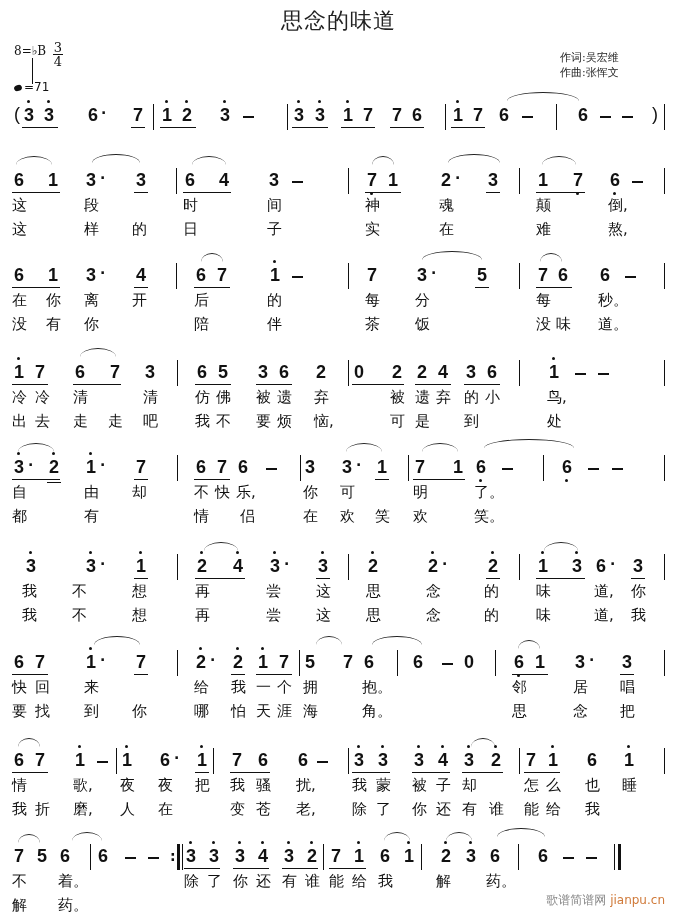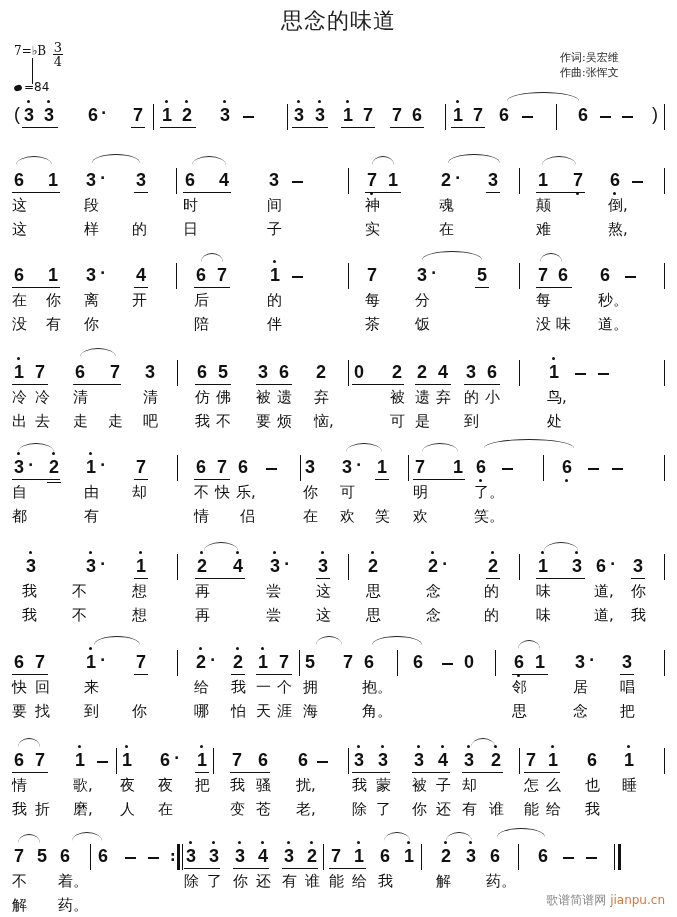--- a/index.html
+++ b/index.html
@@ -26,27 +26,27 @@
   .lyr { position:absolute; font-size:15px; line-height:18px; color:#111; }
   .paren { position:absolute; font-size:18px; font-family:"Liberation Sans", sans-serif; }
   .watermark { position:absolute; right:12px; bottom:8px; font-size:12px; color:#888; }
   .watermark .url { color:#d07a3a; }
 </style>
 </head>
 <body>
 
 <div class="title">思念的味道</div>
 
-<div class="key"><span>7=♭B</span></div>
+<div class="key"><span>8=♭B</span></div>
 <div class="meter">
   <span class="n n1">3</span>
   <span class="n">4</span>
 </div>
 <div class="tempo">
-  <span class="note"></span><span class="stem"></span><span>=84</span>
+  <span class="note"></span><span class="stem"></span><span>=71</span>
 </div>
 <div class="credits">
   <div>作词:吴宏维</div>
   <div>作曲:张恽文</div>
 </div>
 
 <div class="row" style="top:104px;height:30px;">
   <span class="paren" style="left:14px;top:0;">(</span>
   <span class="note" style="left:22px;top:1px;">3<i class="dh"></i></span>
   <span class="note" style="left:42px;top:1px;">3<i class="dh"></i></span>

